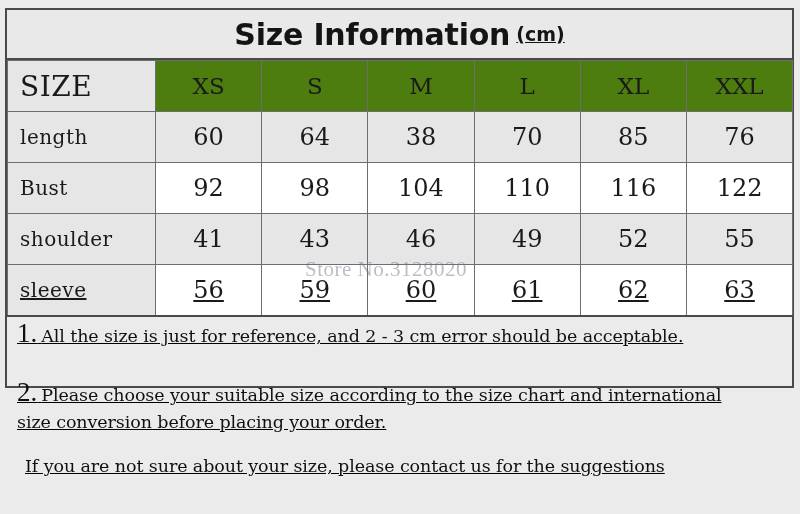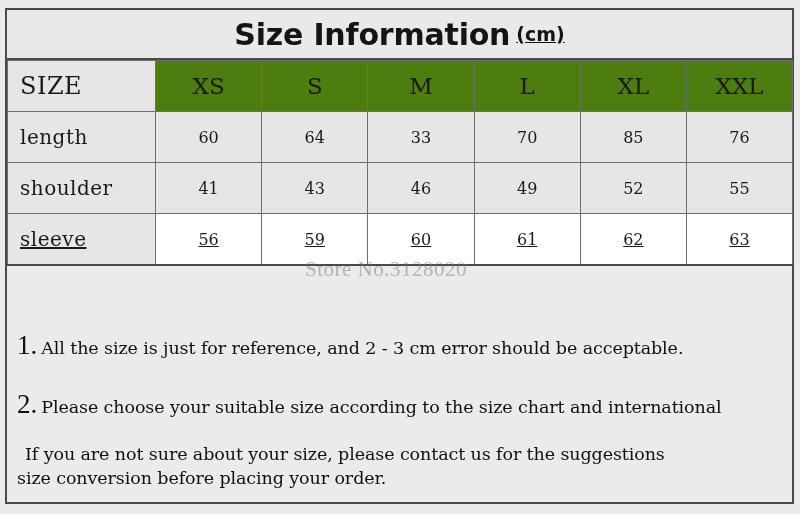--- a/index.html
+++ b/index.html
@@ -15,21 +15,21 @@
     overflow: hidden;
     font-family: "Liberation Serif", serif;
   }
 
   
   #frame {
     position: absolute;
     left: 5px;
     top: 8px;
     width: 789px;
-    height: 496px;
+    height: 380px;
     box-sizing: border-box;
     border: 2px solid #4a4a4a;
     background: #ebebeb;
   }
 
   
   #title-band {
     position: absolute;
     left: 0;
     top: 0;
@@ -81,31 +81,31 @@
   }
   #size-table td.label-cell {
     text-align: left;
     padding-left: 12px;
     background: #e6e6e6;
     font-size: 20px;
     font-family: "DejaVu Serif", serif;
     letter-spacing: 0.5px;
   }
   #size-table td.val-cell {
-    font-size: 16px;
+    font-size: 24px;
     font-family: "DejaVu Serif", serif;
   }
   #size-table tr.row-shaded td.val-cell { background: #e6e6e6; }
   #size-table tr.row-plain  td.val-cell { background: #ffffff; }
   #size-table tr.head-row td.val-cell {
     background: #4d7c0f;
     font-size: 23px;
   }
   #size-table tr.head-row td.label-cell {
-    font-size: 24px;
+    font-size: 28px;
   }
   #size-table tr:last-child td { border-bottom: 2px solid #4a4a4a; text-decoration: underline; }
 
   
   #watermark {
     position: absolute;
     left: 298px;
     top: 247px;
     font-family: "Liberation Serif", serif;
     font-size: 21px;
@@ -113,24 +113,25 @@
     letter-spacing: 0.5px;
     white-space: nowrap;
     pointer-events: none;
     user-select: none;
   }
 
   
   #notes {
     position: absolute;
     left: 0;
-    top: 302px;
+    top: 290px;
     width: 100%;
     padding: 6px 10px 0 10px;
     box-sizing: border-box;
+    text-decoration: underline;
   }
   .note-line {
     display: block;
     color: #101010;
     margin: 0;
   }
   .note-block { margin-bottom: 4px; }
   .note-num {
     font-family: "Liberation Serif", serif;
     font-size: 27px;
@@ -181,26 +182,35 @@
           <td class="val-cell">M</td>
           <td class="val-cell">L</td>
           <td class="val-cell">XL</td>
           <td class="val-cell">XXL</td>
         </tr>
 
         <tr class="row-shaded">
           <td class="label-cell">length</td>
           <td class="val-cell">60</td>
           <td class="val-cell">64</td>
-          <td class="val-cell">33</td>
+          <td class="val-cell">38</td>
           <td class="val-cell">70</td>
           <td class="val-cell">85</td>
           <td class="val-cell">76</td>
         </tr>
 
+        <tr class="row-plain">
+          <td class="label-cell">Bust</td>
+          <td class="val-cell">92</td>
+          <td class="val-cell">98</td>
+          <td class="val-cell">104</td>
+          <td class="val-cell">110</td>
+          <td class="val-cell">116</td>
+          <td class="val-cell">122</td>
+        </tr>
 
         <tr class="row-shaded">
           <td class="label-cell">shoulder</td>
           <td class="val-cell">41</td>
           <td class="val-cell">43</td>
           <td class="val-cell">46</td>
           <td class="val-cell">49</td>
           <td class="val-cell">52</td>
           <td class="val-cell">55</td>
         </tr>
@@ -222,23 +232,23 @@
     <div id="notes">
       <p class="note-line note-block" id="note1">
         <span class="note-num">1.</span>
         <span class="note-body">All the size is just for reference, and 2 - 3 cm error should be acceptable.</span>
       </p>
 
       <p class="note-line note-block" id="note2">
         <span class="note-num">2.</span>
         <span class="note-body">Please choose your suitable size according to the size chart and international</span>
       </p>
+      <p class="note-line" id="note2-cont">
+        <span class="note-body">size conversion before placing your order.</span>
+      </p>
+
       <p class="note-line" id="note3">
         <span class="note-body">If you are not sure about your size, please contact us for the suggestions</span>
       </p>
-
-      <p class="note-line" id="note2-cont">
-        <span class="note-body">size conversion before placing your order.</span>
-      </p>
     </div>
 
   </div>
 </div>
 
 </body></html>

